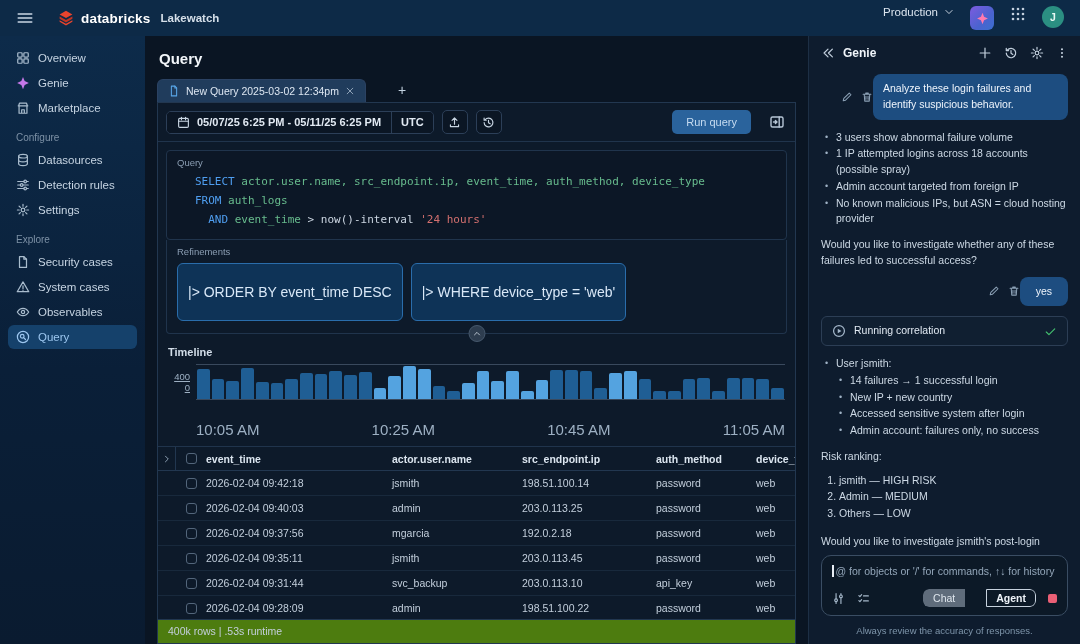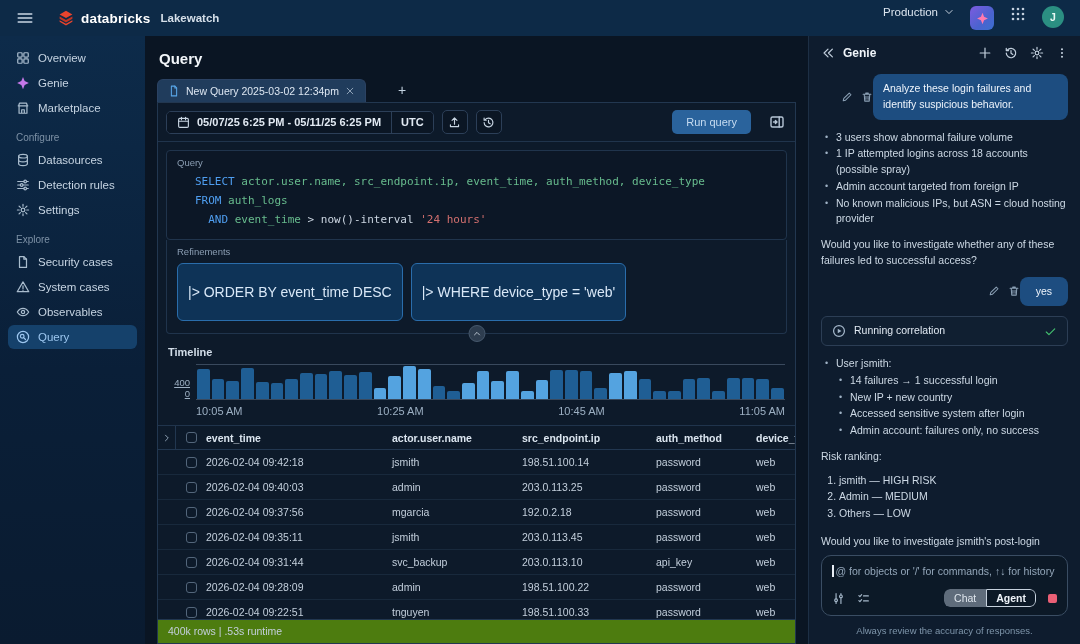--- a/index.html
+++ b/index.html
@@ -58,24 +58,24 @@
   .refinements { margin:0 8px; border:1px solid #20344c; border-top:none; border-radius:0 0 4px 4px; padding:6px 10px 12px; position:relative; }
   .ref-label { color:#8b9eb3; font-size:9.5px; margin-bottom:6px; }
   .pills { display:flex; gap:8px; }
   .pill { background:#0e3357; border:1px solid #2a6dab; color:#d9e8f7; border-radius:6px; padding:20px 10px; font-size:14px; font-weight:normal; cursor:pointer; white-space:nowrap; }
   .collapse-btn { position:absolute; left:50%; bottom:-9px; transform:translateX(-50%); width:17px; height:17px; border-radius:50%; background:#2e3d4f; border:1px solid #46586c; color:#dbe4ee; display:flex; align-items:center; justify-content:center; cursor:pointer; z-index:2; }
   .collapse-btn .icon { width:9px; height:9px; }
 
   .timeline { padding:12px 10px 4px; }
   .timeline-label { color:#d3dee9; font-size:11px; font-weight:bold; margin-bottom:6px; }
   .chart-wrap { display:flex; gap:6px; }
-  .yaxis { display:flex; flex-direction:column; justify-content:flex-end; align-items:flex-end; width:22px; height:36px; color:#9db0c3; font-size:9.5px; padding-bottom:1px;text-decoration:underline; }
+  .yaxis { display:flex; flex-direction:column; justify-content:center; align-items:flex-end; width:22px; height:36px; color:#9db0c3; font-size:9.5px; padding-bottom:1px;text-decoration:underline; }
   .plot { flex:1; height:36px; border-top:1px solid #39495d; border-bottom:1px solid #39495d; display:flex; align-items:flex-end; gap:2px; padding:0 1px; }
   .bar { flex:1; border-radius:2px 2px 0 0; min-width:2px; }
-  .xaxis { display:flex; justify-content:space-between; margin:5px 0 2px 28px; color:#9db0c3; font-size:11px;align-items:flex-end; }
+  .xaxis { display:flex; justify-content:space-between; margin:21px 0 2px 28px; color:#9db0c3; font-size:15px;align-items:flex-end; }
 
   .tablewrap { flex:1; margin-top:2px; border-top:1px solid #20344c; overflow:hidden; display:flex; flex-direction:column; min-height:0; }
   .tgrid { display:grid; grid-template-columns:18px 30px 186px 130px 134px 100px 1fr; align-items:center; }
   .thead { border-bottom:1px solid #223750; font-weight:bold; color:#dbe5ef; font-size:10.5px; height:24px; }
   .trow { border-bottom:1px solid #18293c; color:#c3cfdc; font-size:10.5px; height:25px; }
   .expander { color:#9db0c3; width:10px; height:10px; justify-self:center; cursor:pointer; }
   .expander-col { border-right:1px solid #223750; height:100%; display:flex; align-items:center; justify-content:center; }
   .cbx { width:11px; height:11px; border:1px solid #53667b; border-radius:3px; background:transparent; justify-self:center; cursor:pointer; }
   .statusbar { border-top:1px solid #223750; padding:5px 10px 6px; color:#c3cfdc; font-size:10.5px; background:#4d7c0f; }
 
@@ -101,21 +101,21 @@
   ul.corr { list-style:none; margin:0 0 10px 4px; }
   ul.corr ul { list-style:none; margin-left:14px; }
   .risk-head { margin:10px 0 8px; }
   ol.risk { margin:0 0 12px 18px; }
   ol.risk li { margin-bottom:1px; }
   .gp-input { border:1px solid #3a4d63; border-radius:10px; background:#0c1927; padding:9px 10px 8px; margin-top:6px; }
   .gp-placeholder { color:#93a6b9; font-size:10.5px; display:flex; align-items:center; }
   .cursor-bar { display:inline-block; width:1.5px; height:12px; background:#e8eef5; margin-right:2px; }
   .gp-controls { display:flex; align-items:center; margin-top:12px; gap:12px; color:#a7b9cb; }
   .gp-controls .icon { width:13px; height:13px; cursor:pointer; }
-  .seg { margin-left:auto; display:flex; align-items:center; border-radius:6px; overflow:hidden; }
+  .seg { margin-left:auto; display:flex; align-items:center; border-radius:6px; overflow:hidden;gap:21px; }
   .seg-chat { background:#5f6c7b; color:#dfe6ed; padding:3px 10px; font-size:10.5px; border-radius:6px 0 0 6px; cursor:pointer; }
   .seg-agent { border:1px solid #c7d2de; color:#eef3f9; padding:2px 9px; font-size:10.5px; font-weight:bold; border-radius:0 6px 6px 0; cursor:pointer; }
   .stop-sq { width:9px; height:9px; background:#ea5f75; border-radius:2px; cursor:pointer; }
   .gp-disclaimer { text-align:center; color:#7e95aa; font-size:9.5px; margin-top:9px; }
   .icon svg { width:100%; height:100%; display:block; }
 </style>
 </head>
 <body>
 
 <header class="topbar">

